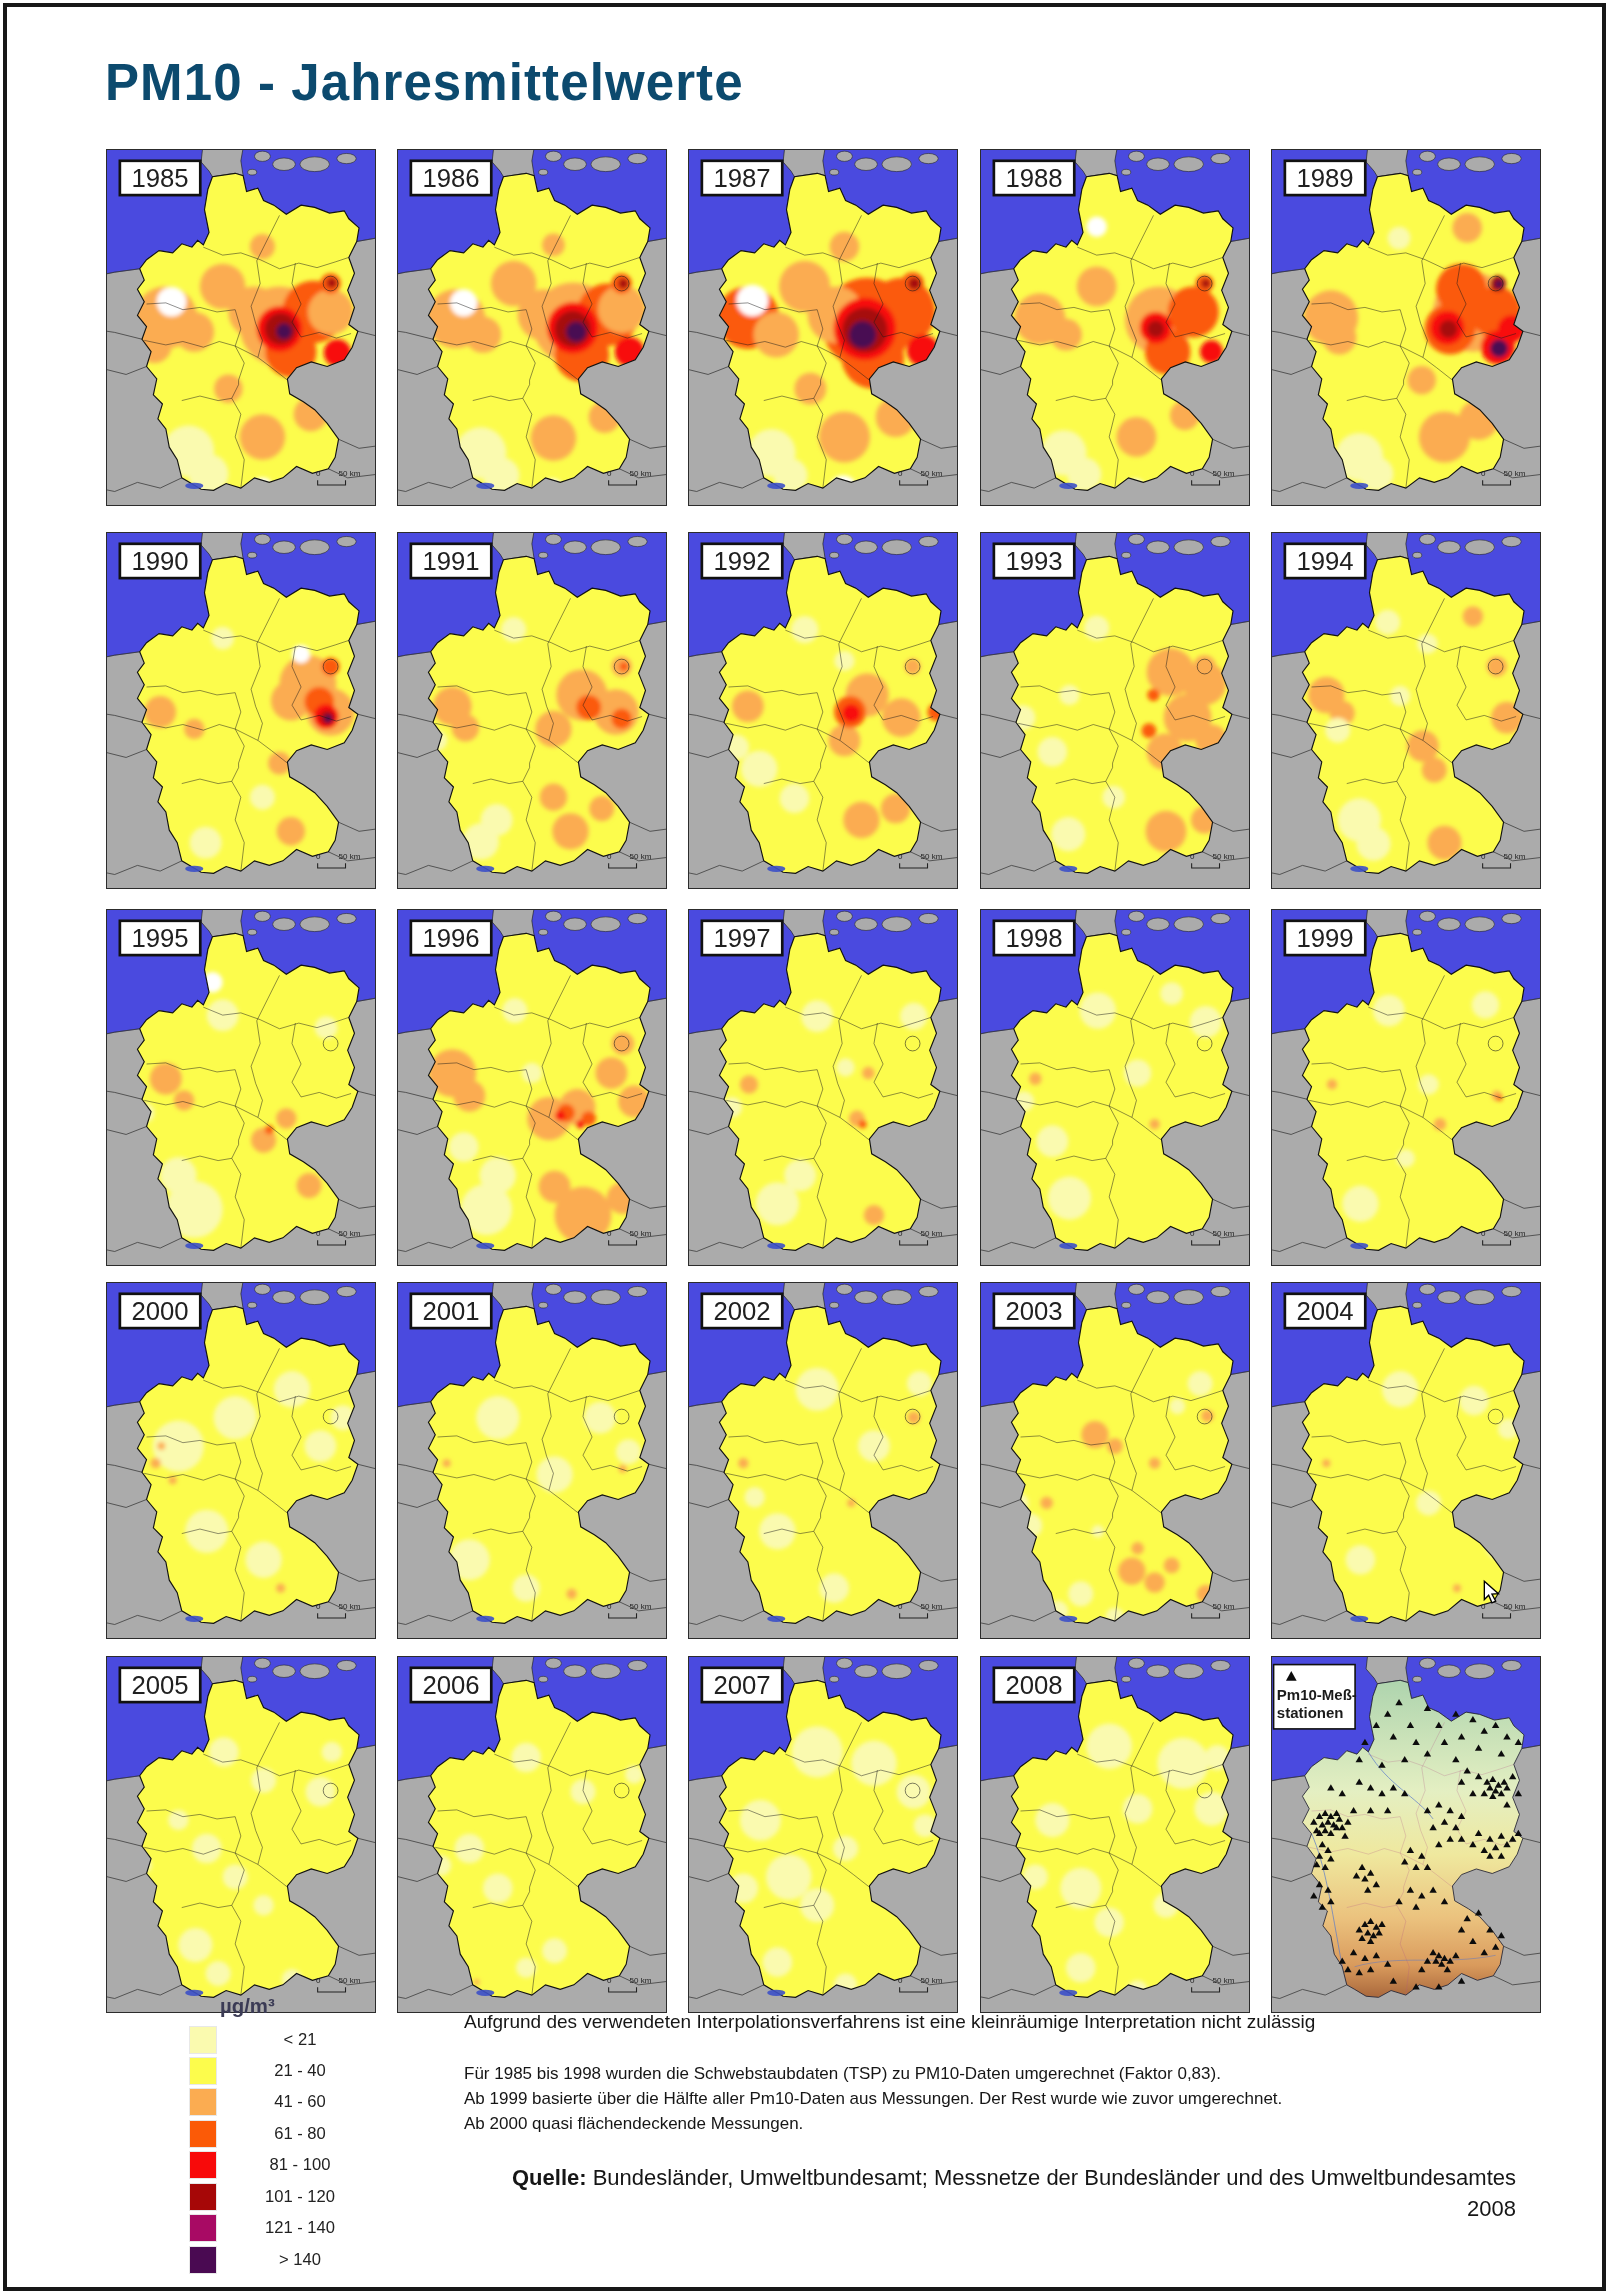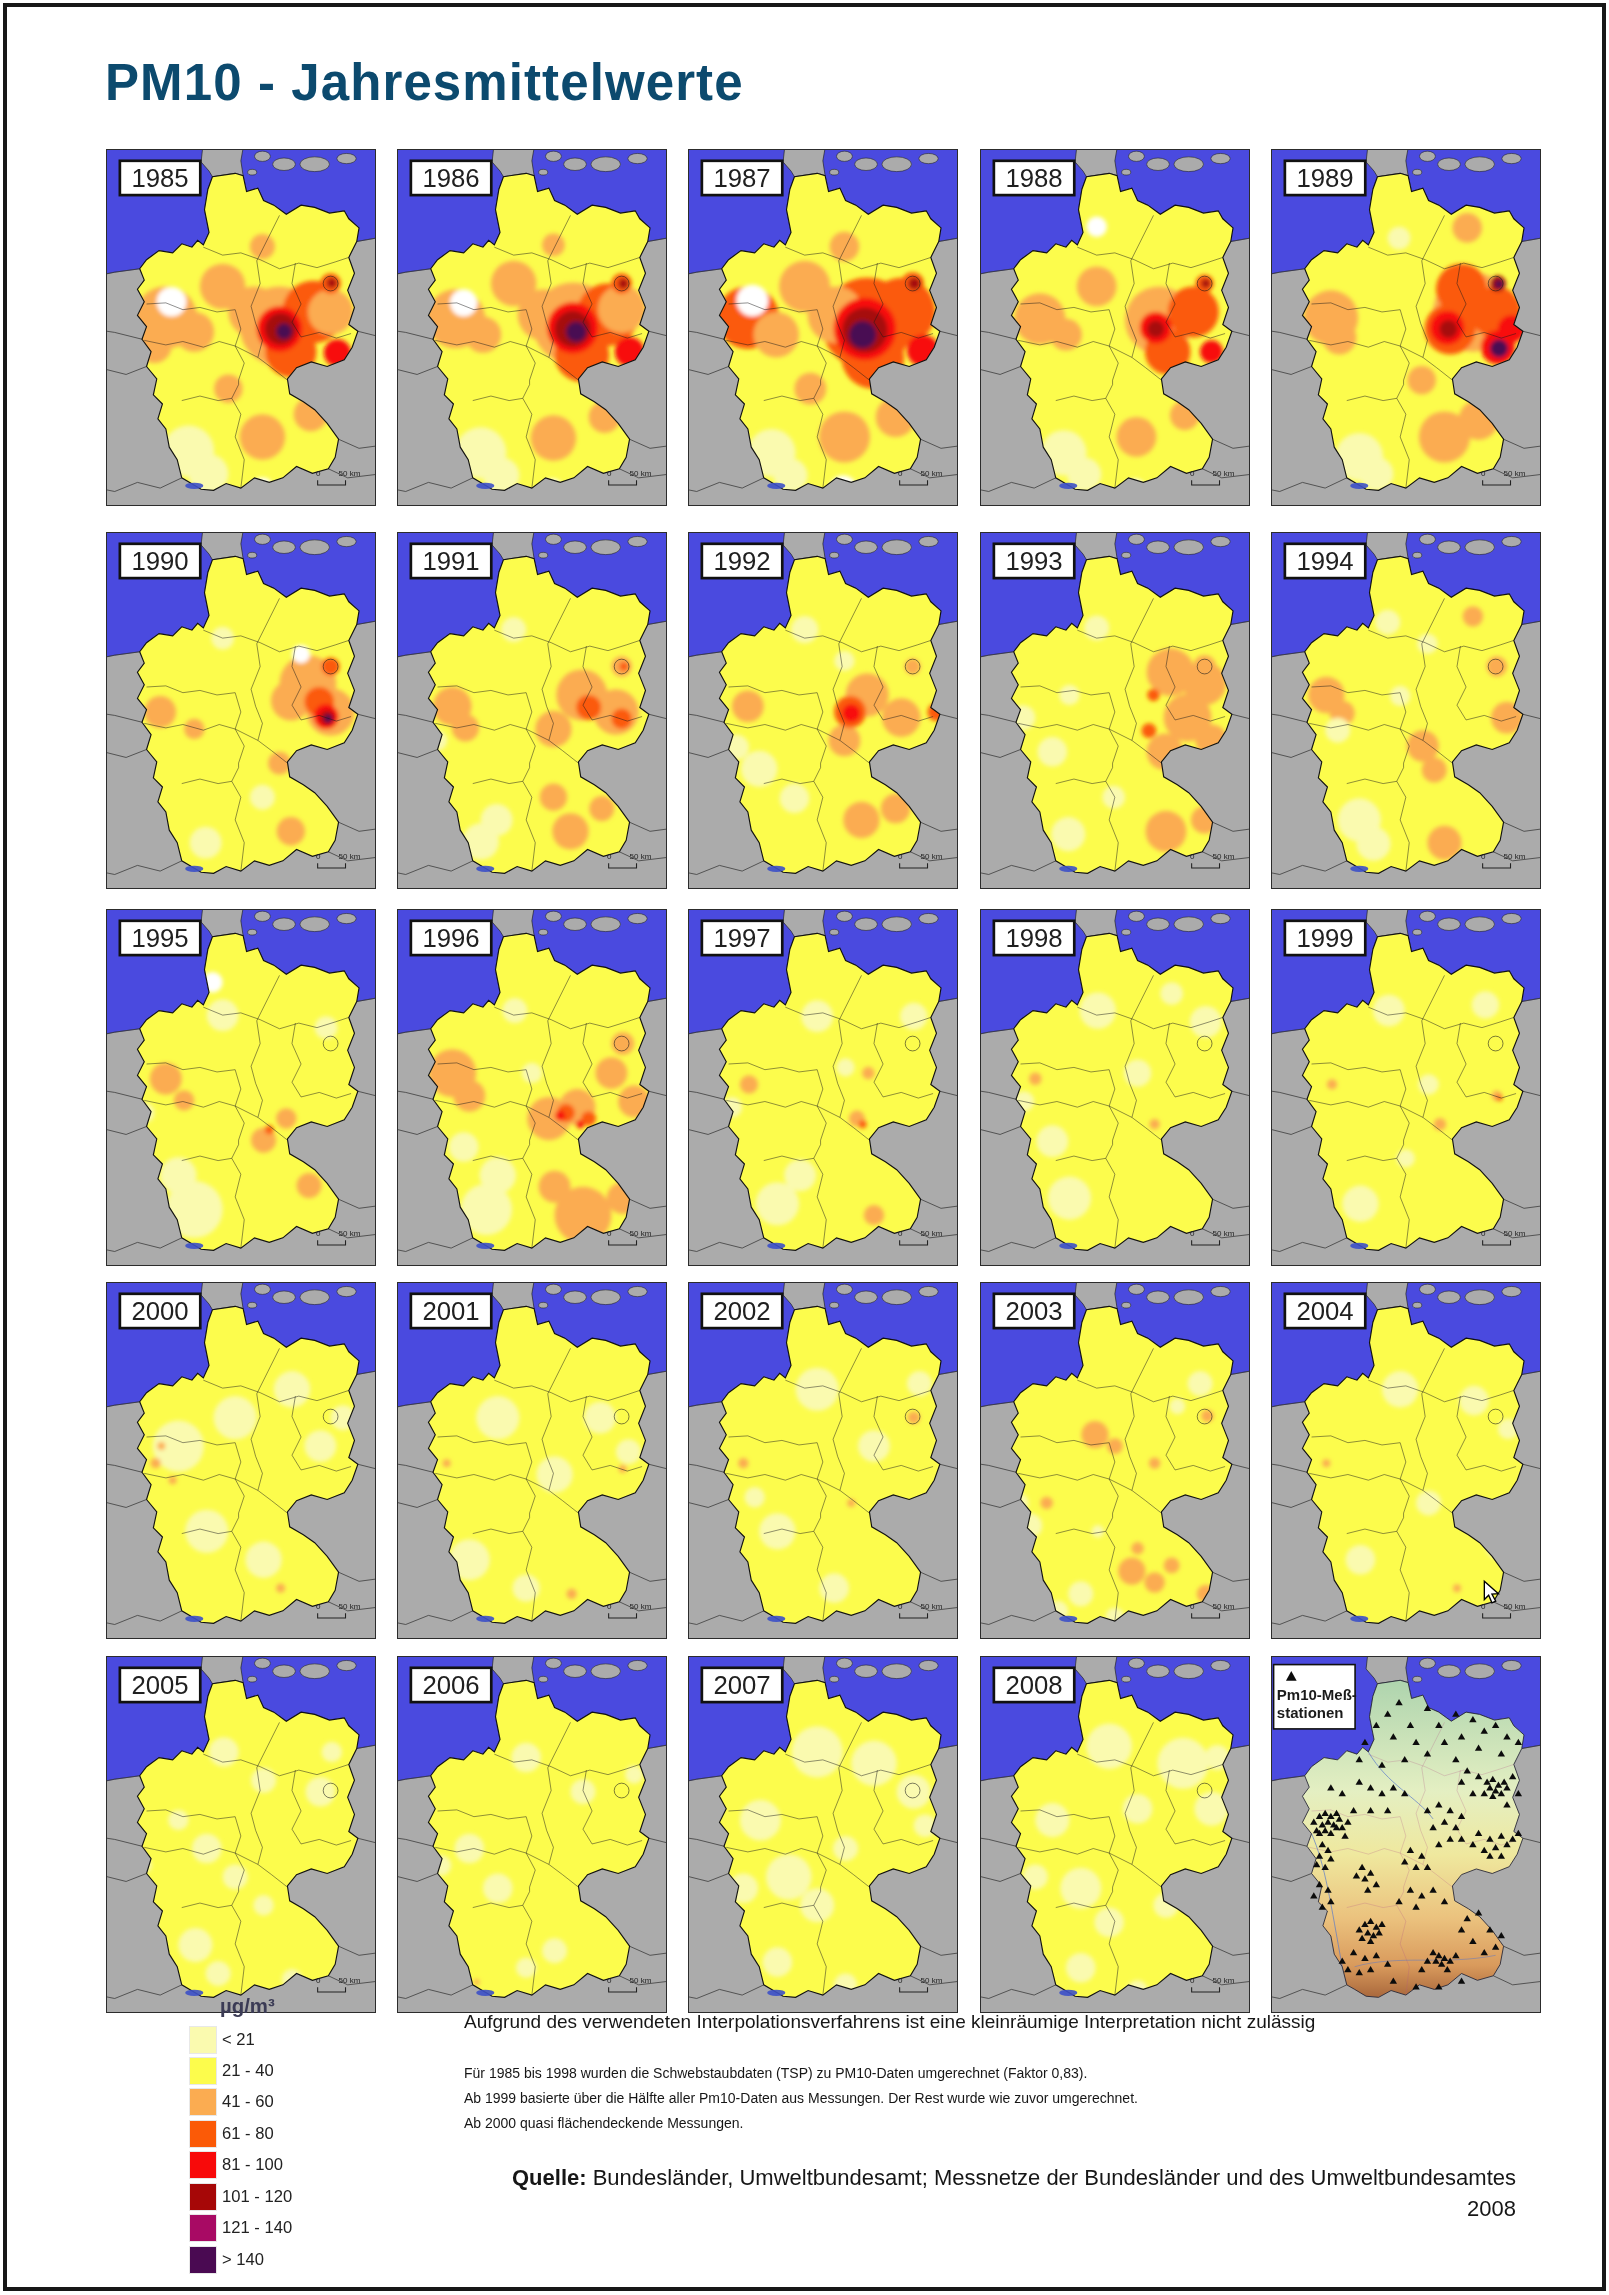--- a/index.html
+++ b/index.html
@@ -4,24 +4,24 @@
 <style>
   html,body{margin:0;padding:0;background:#ffffff;}
   body{width:1610px;height:2295px;position:relative;font-family:"Liberation Sans",sans-serif;overflow:hidden;}
   .frame{position:absolute;left:2.7px;top:2.7px;width:1595px;height:2280px;border:4.8px solid #171717;pointer-events:none;}
   .title{position:absolute;left:105px;top:53px;margin:0;font-size:51px;font-weight:bold;letter-spacing:1.1px;color:#0c4a6e;}
   .panel{position:absolute;display:block;background:#ABABAB;border:1.6px solid #2c2c2c;}
   .legend{position:absolute;left:189px;top:1996px;width:225px;height:290px;}
   .legend-unit{position:absolute;left:31px;top:-1.1px;font-size:20.4px;font-weight:bold;color:#3b3b55;text-align:center;}
   .legend-row{position:absolute;left:0;height:28px;}
   .legend-swatch{position:absolute;left:0;top:0;width:28px;height:28px;border:0.5px solid #e8e8e8;box-sizing:border-box;}
-  .legend-label{position:absolute;left:33px;top:0;width:156px;font-size:16.6px;line-height:28px;color:#222;}
+  .legend-label{position:absolute;left:33px;top:0;width:156px;text-align:center;font-size:16.6px;line-height:28px;color:#222;}
   .notes{position:absolute;left:464px;top:2011px;width:1105px;color:#161616;}
   .note1{margin:0;font-size:19px;}
-  .note2{margin-top:28px;font-size:14px;line-height:25px;}
+  .note2{margin-top:28px;font-size:17px;line-height:25px;}
   .source{margin-top:26px;font-size:22px;line-height:31px;width:1052px;text-align:right;}
   .source b{font-weight:bold;}
   .cursor{position:absolute;left:1480px;top:1579px;width:26px;height:26px;}
   svg text{font-family:"Liberation Sans",sans-serif;}
 </style>
 </head>
 <body>
 
 <div class="frame"></div>
 <h1 class="title">PM10 - Jahresmittelwerte</h1>

